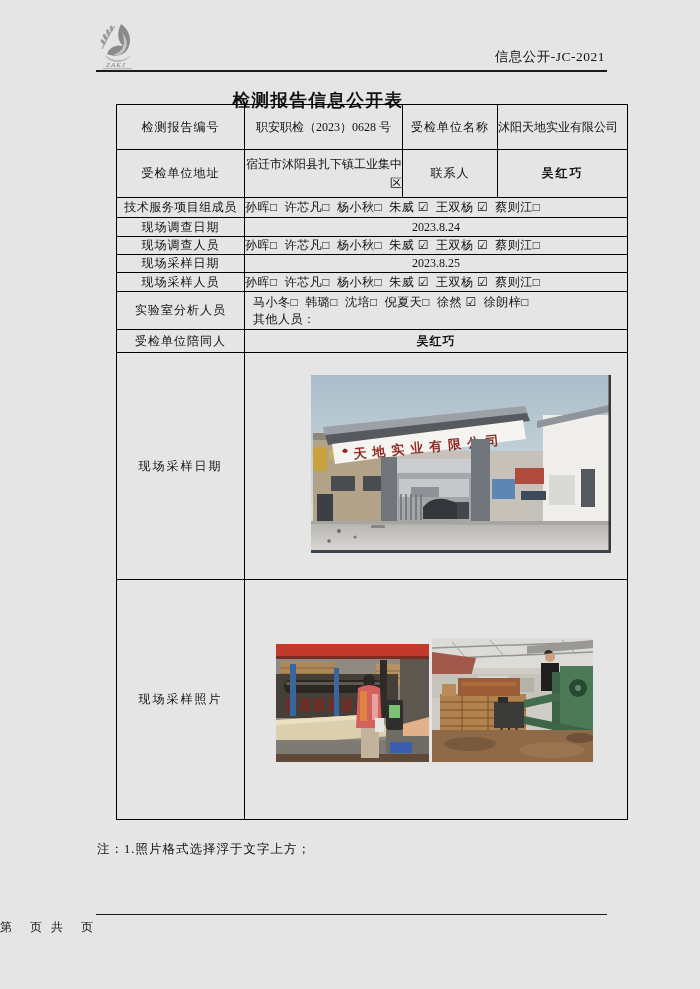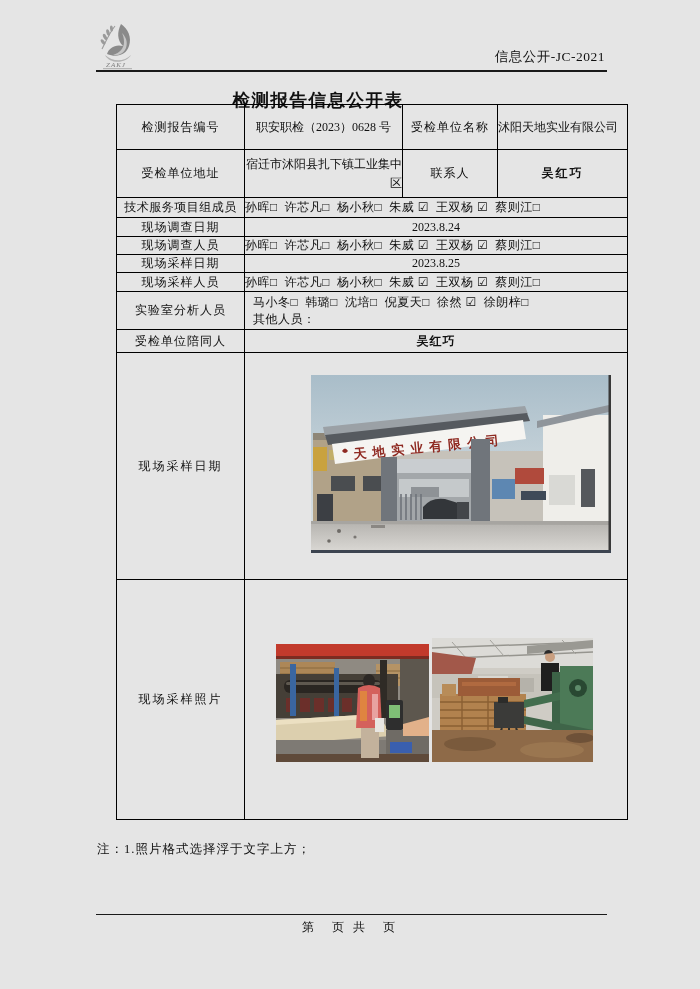--- a/index.html
+++ b/index.html
@@ -34,21 +34,21 @@
   td.bold{font-weight:bold;text-align:center;letter-spacing:1px;font-size:13px;}
   .labline{line-height:17px;padding-left:8px;white-space:pre;letter-spacing:0.5px;}
   .photo-cell1{padding-left:66px !important;}
   .photo-cell2{padding-left:31px !important;}
   .photos-row{display:flex;align-items:flex-end;gap:3px;}
 
   
   .note{position:absolute;left:97px;top:841px;font-size:12.5px;letter-spacing:1px;}
   .footline{position:absolute;left:96px;top:914px;width:511px;height:0;
             border-top:1.5px solid #1a1a1a;}
-  .foottext{position:absolute;top:919px;left:0;width:700px;text-align:center;
+  .foottext{position:absolute;top:919px;left:0;width:700px;text-align:left;
             font-size:12px;letter-spacing:3px;}
 </style>
 </head>
 <body>
 
 <div class="page">
 
   <div class="header">
     <svg class="logo" width="40" height="48" viewBox="0 0 40 48">
       <g fill="#9b9b9b">

